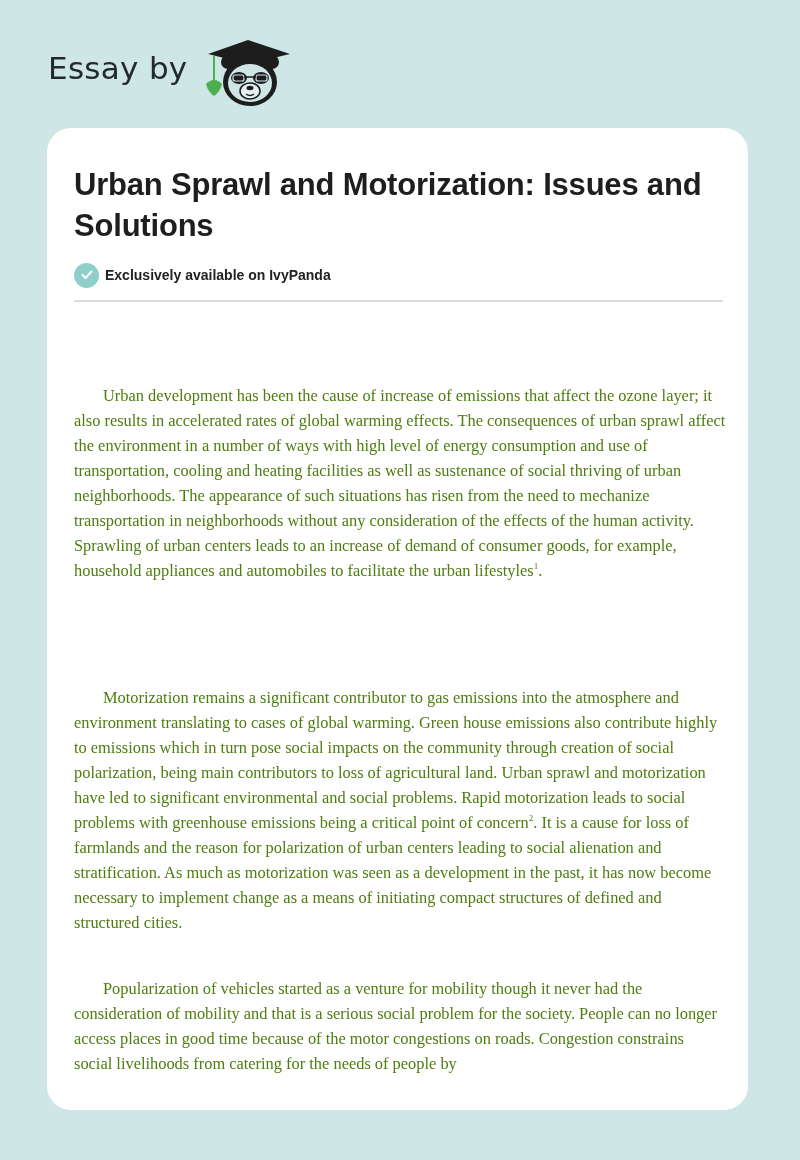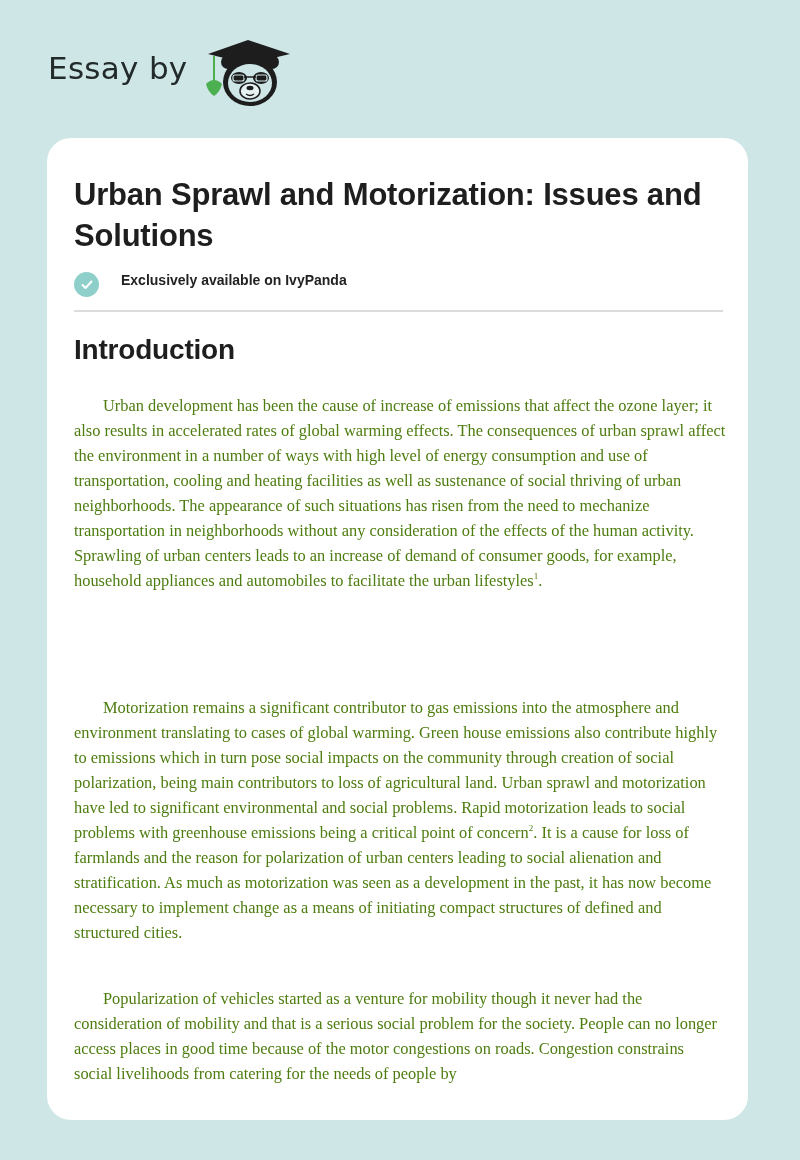--- a/index.html
+++ b/index.html
@@ -35,41 +35,41 @@
       font-family: "DejaVu Serif", serif;
       font-weight: bold;
       font-size: 29px;
       color: #1d1d1d;
       letter-spacing: -0.3px;
     }
     .brand sup { font-size: 13px; vertical-align: 15px; font-family: "Liberation Sans", sans-serif; font-weight: bold; }
 
     .card {
       position: absolute;
-      left: 47px; top: 138px;
+      left: 47px; top: 128px;
       width: 701px; height: 982px;
       background: #ffffff;
       border-radius: 24px;
       overflow: hidden;
     }
     .title {
       position: absolute;
       left: 27px; top: 36px;
       width: 650px;
       font-size: 31px;
       font-weight: bold;
       line-height: 41px;
       color: #1e1e1e;
       letter-spacing: -0.2px;
     }
     .badge {
       position: absolute;
       left: 27px; top: 134px;
       height: 26px;
-      display: flex;  gap: 16px;
+      display: flex; align-items: center;
     }
     .check-icon {
       width: 25px; height: 25px;
       border-radius: 50%;
       background: #8fcfca;
       display: flex; align-items: center; justify-content: center;
       margin-right: 6px;
     }
     .badge-text { font-size: 14px; font-weight: bold; color: #222; }
     .divider {
@@ -135,19 +135,18 @@
     <span class="check-icon">
       <svg width="12" height="10" viewBox="0 0 12 10">
           <path d="M1.5,5 L4.5,8 L10.5,1.5" stroke="#ffffff" stroke-width="2" fill="none" stroke-linecap="round" stroke-linejoin="round"></path>
         </svg>
     </span>
     <span class="badge-text">Exclusively available on IvyPanda</span>
   </div>
 
   <div class="divider"></div>
 
-  <h2 class="section-heading" style="top:196px;">Introduction</h2>
   <p class="para" style="top:255px;"><span class="indent"></span><span>Urban development has been the cause of increase of emissions that affect the ozone layer; it also results in accelerated rates of global warming effects. The consequences of urban sprawl affect the environment in a number of ways with high level of energy consumption and use of transportation, cooling and heating facilities as well as sustenance of social thriving of urban neighborhoods. The appearance of such situations has risen from the need to mechanize transportation in neighborhoods without any consideration of the effects of the human activity. Sprawling of urban centers leads to an increase of demand of consumer goods, for example, household appliances and automobiles to facilitate the urban lifestyles</span><sup>1</sup><span>.</span></p>
 
   <p class="para" style="top:557px;"><span class="indent"></span><span>Motorization remains a significant contributor to gas emissions into the atmosphere and environment translating to cases of global warming. Green house emissions also contribute highly to emissions which in turn pose social impacts on the community through creation of social polarization, being main contributors to loss of agricultural land. Urban sprawl and motorization have led to significant environmental and social problems. Rapid motorization leads to social problems with greenhouse emissions being a critical point of concern</span><sup>2</sup><span>. It is a cause for loss of farmlands and the reason for polarization of urban centers leading to social alienation and stratification. As much as motorization was seen as a development in the past, it has now become necessary to implement change as a means of initiating compact structures of defined and structured cities.</span></p>
 
   <p class="para" style="top:848px;"><span class="indent"></span><span>Popularization of vehicles started as a venture for mobility though it never had the consideration of mobility and that is a serious social problem for the society. People can no longer access places in good time because of the motor congestions on roads. Congestion constrains social livelihoods from catering for the needs of people by</span></p>
 </div>
 
 </body></html>

